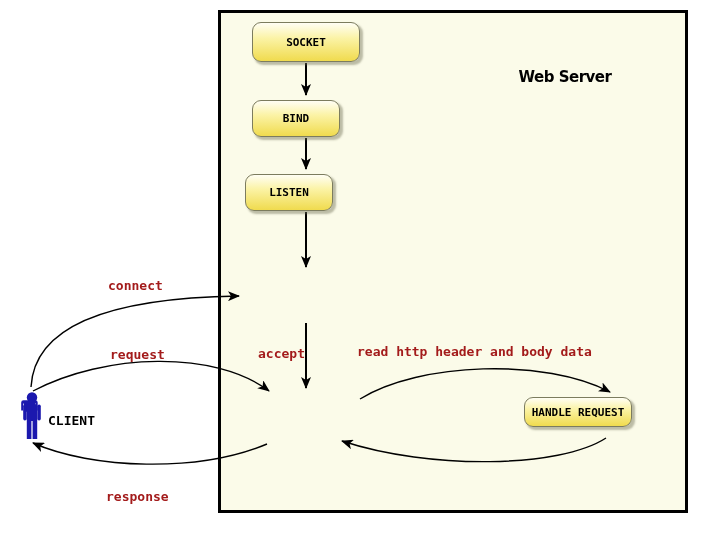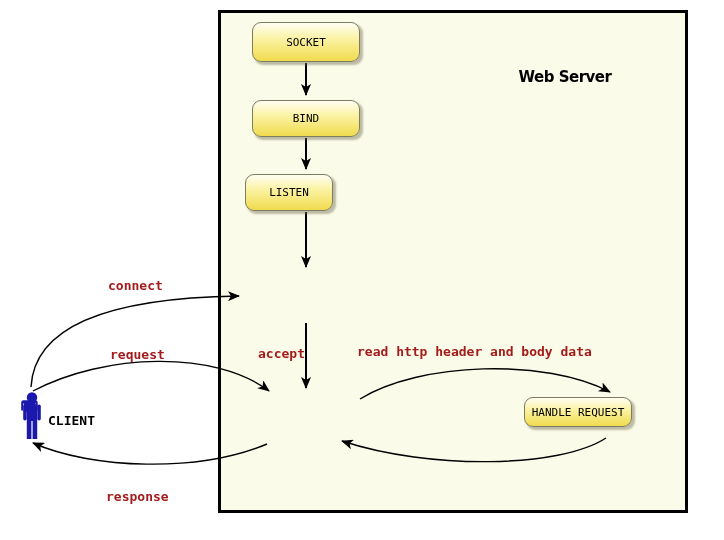--- a/index.html
+++ b/index.html
@@ -37,35 +37,35 @@
     font-size: 15px;
     color: #000000;
     z-index: 3;
     letter-spacing: -0.5px;
   }
   .node {
     position: absolute;
     display: flex;
     align-items: center;
     justify-content: center;
-    font-weight: normal;
+    font-weight: bold;
     font-size: 11px;
     color: #000000;
     z-index: 3;
     letter-spacing: 0;
     white-space: nowrap;
   }
   .process {
     background: linear-gradient(to bottom, #fffef4 0%, #fbf3a6 40%, #f0db4e 100%);
     border: 1px solid #7c7c5e;
     border-radius: 9px;
     box-shadow: 2.5px 2.5px 2px rgba(110,110,85,0.45);
   }
   .node-socket         { left: 252px; top: 22px;  width: 108px; height: 40px; }
-  .node-bind           { left: 252px; top: 100px; width: 108px; height: 37px; }
+  .node-bind           { left: 252px; top: 100px; width: 88px; height: 37px; }
   .node-listen         { left: 245px; top: 174px; width: 88px; height: 37px; text-align: right; }
   .node-handle-request { left: 524px; top: 397px; width: 108px; height: 30px; }
   .ellipse {
     border-radius: 50%;
   }
   .node-listen-socket {
     left: 242px; top: 272px; width: 128px; height: 50px;
     background: linear-gradient(to bottom, #effce6 0%, #a8ee8c 45%, #44d644 100%);
     border: 1px solid #55634a;
     box-shadow: 2.5px 2.5px 2px rgba(110,110,85,0.45);

